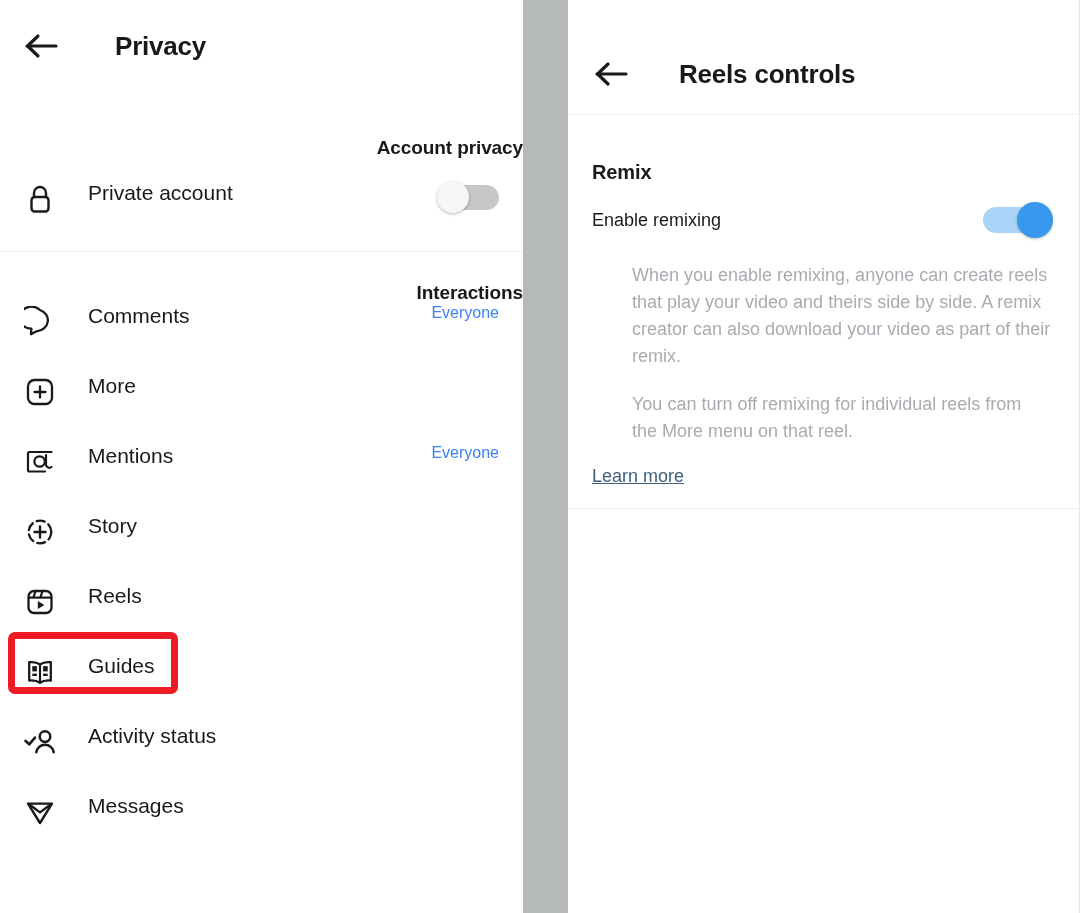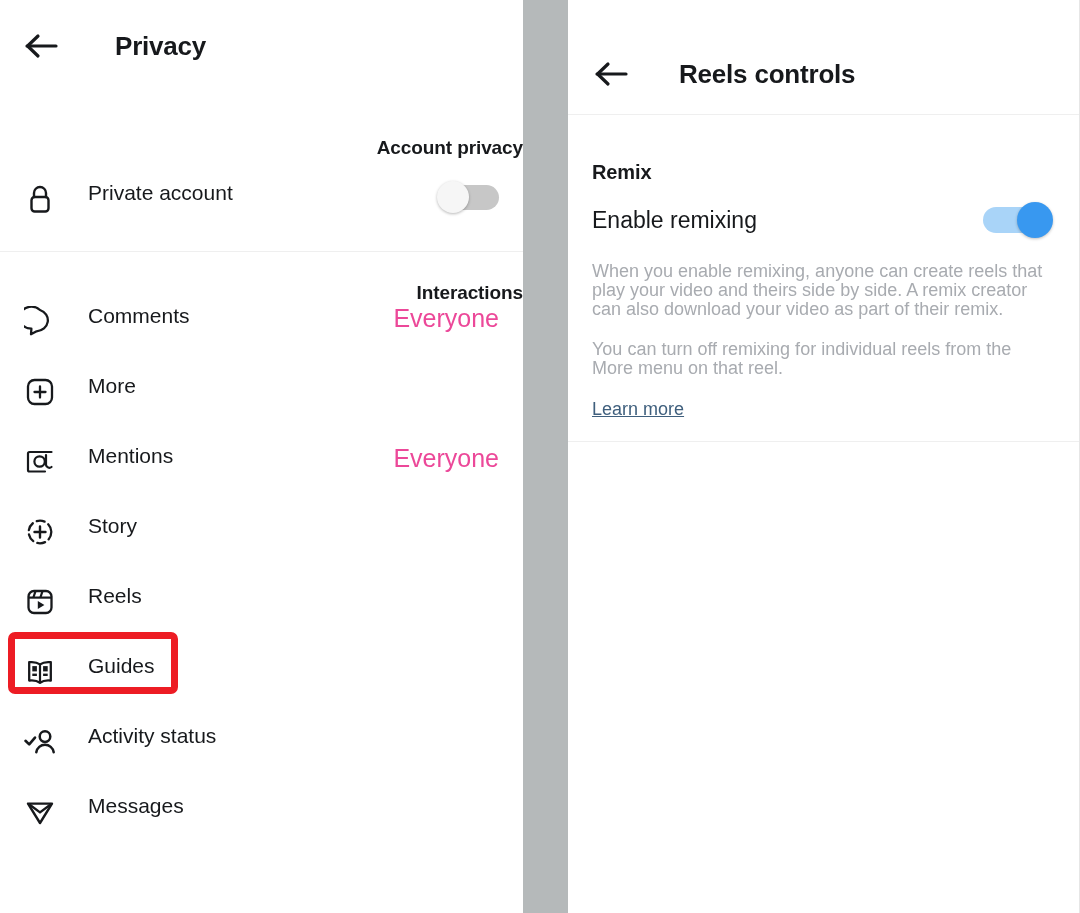--- a/index.html
+++ b/index.html
@@ -77,22 +77,22 @@
     justify-content: center;
   }
   .row .lbl {
     font-size: 21px;
     color: #17191c;
     margin-left: 30px;
     white-space: nowrap;
   }
   .row .val {
     margin-left: auto;
-    font-size: 25px;
-    color: #ec4899;
+    font-size: 16px;
+    color: #3b82f6;
     white-space: nowrap;
   }
   .row-private { margin-top: 22px; }
   .divider-l {
     width: 523px;
     height: 1px;
     background: #efefef;
   }
   .sec-interactions { padding-top: 30px; }
 
@@ -159,21 +159,21 @@
     padding: 46px 0 0 24px;
     letter-spacing: -0.1px;
   }
   .remix-row {
     display: flex;
     align-items: center;
     padding: 0 26px 0 24px;
     height: 72px;
   }
   .remix-row .lbl {
-    font-size: 23px;
+    font-size: 18px;
     color: #17191c;
   }
   .toggle-on {
     position: relative;
     width: 70px;
     height: 36px;
     margin-left: auto;
   }
   .toggle-on .track {
     position: absolute;
@@ -186,23 +186,24 @@
     position: absolute;
     right: 0; top: 0;
     width: 36px; height: 36px;
     border-radius: 50%;
     background: #3898f0;
     box-shadow: 0 1px 3px rgba(0,0,0,0.25);
   }
   .desc {
     padding: 0 28px 0 24px;
     font-size: 18px;
-    line-height: 19px;
+    line-height: 27px;
     color: #a8abb0;
     max-width: 470px;
+    margin-left: 40px;
   }
   .desc.p1 { padding-top: 6px; }
   .desc.p2 { padding-top: 21px; }
   .learn-more {
     display: inline-block;
     padding: 21px 0 0 24px;
     font-size: 18px;
     color: #3f5f7d;
   }
   .divider-r {

